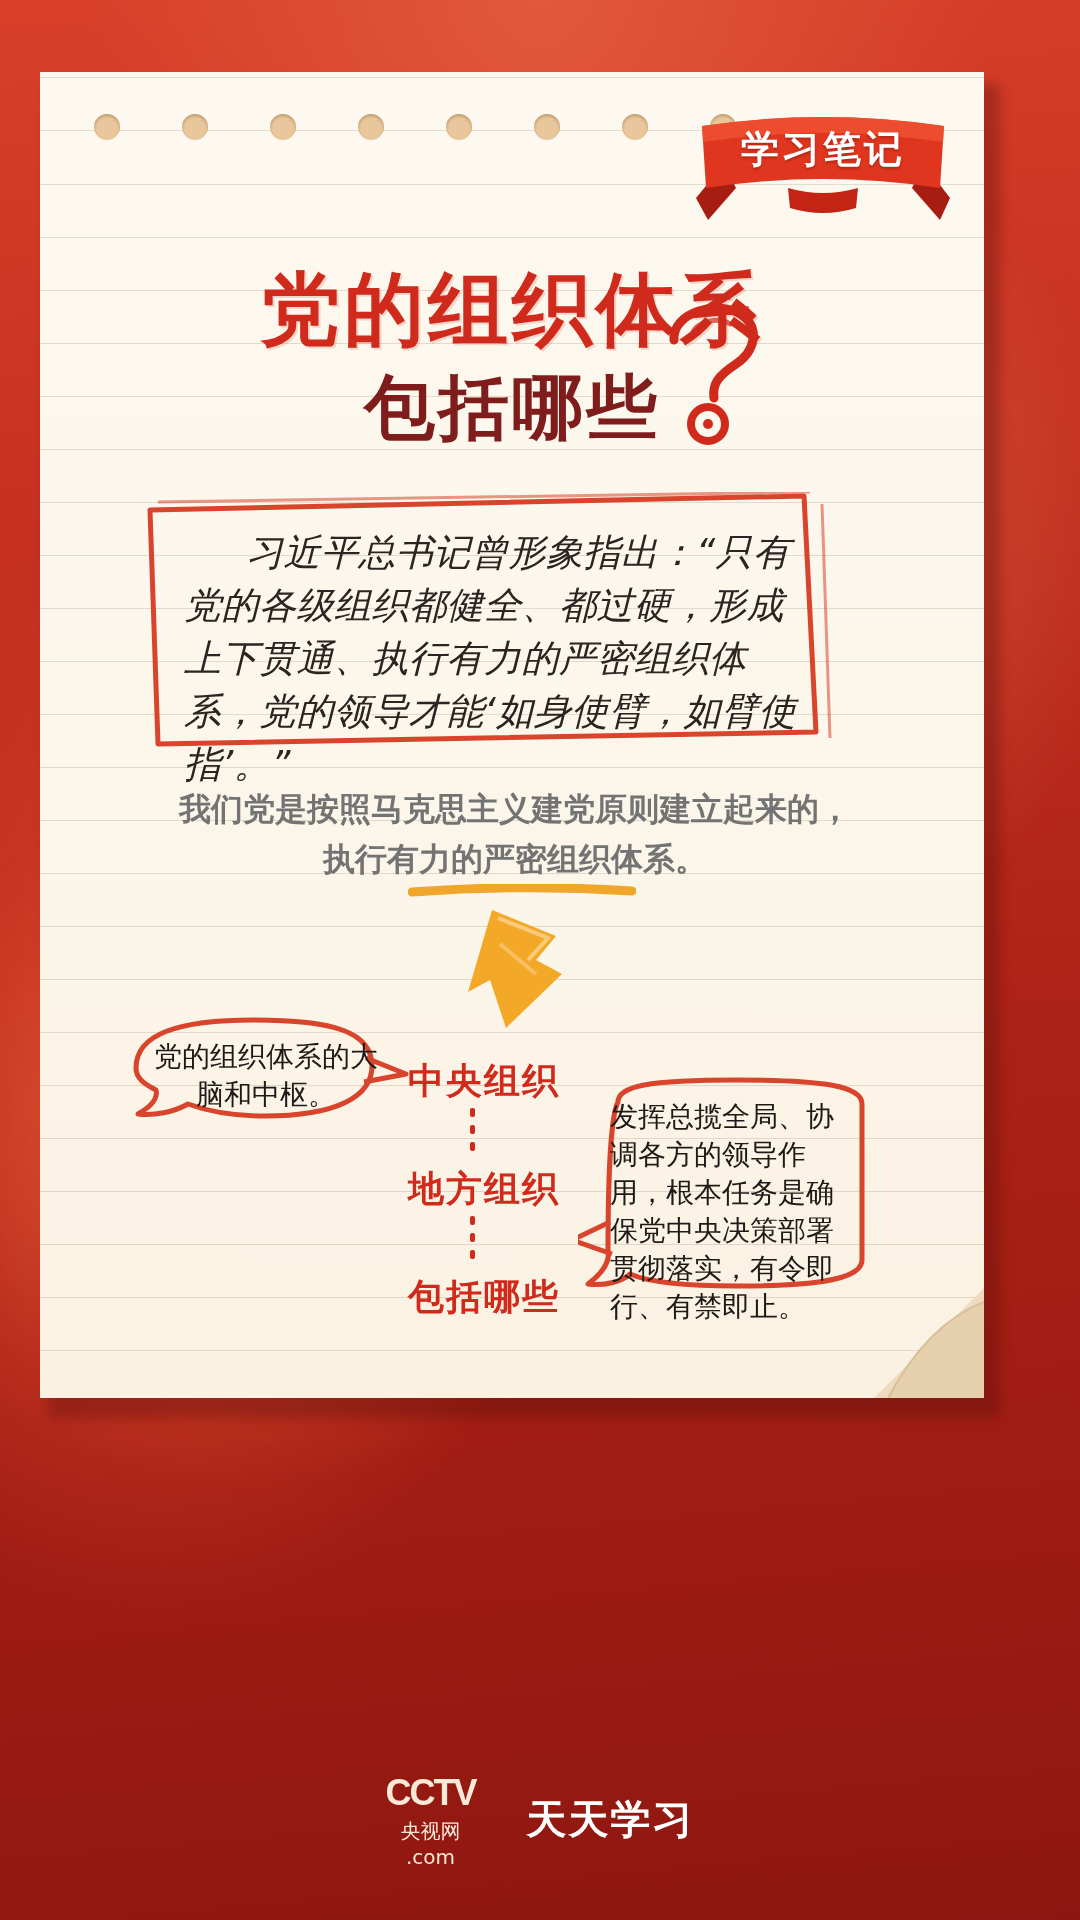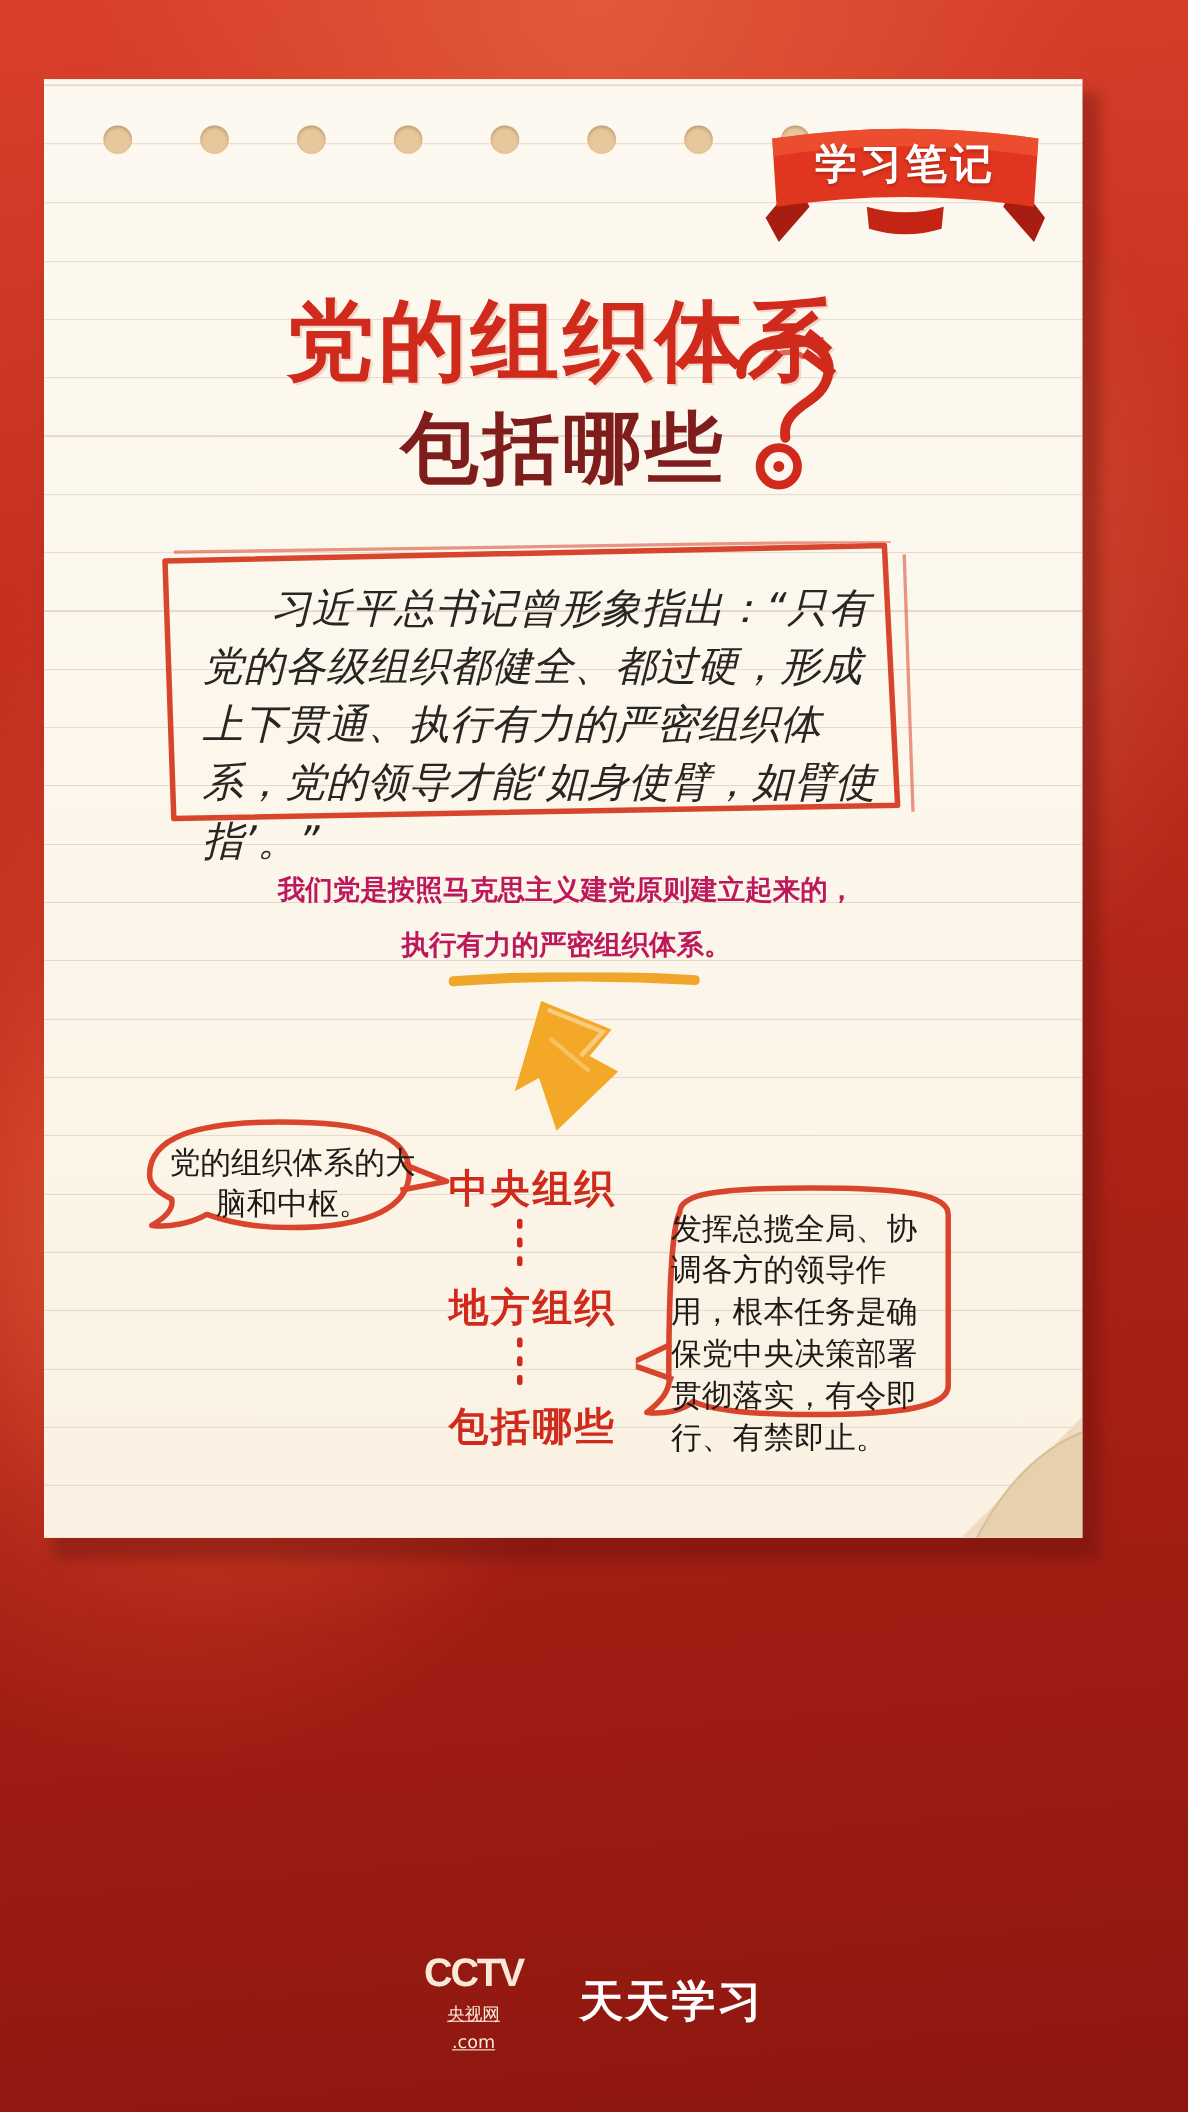--- a/index.html
+++ b/index.html
@@ -185,24 +185,24 @@
   }
 
   
   .lead {
     position: absolute;
     left: 90px;
     top: 712px;
     width: 770px;
     z-index: 6;
     text-align: center;
-    font-size: 25px;
+    font-size: 32px;
     font-weight: bold;
     line-height: 50px;
-    color: #be185d;
+    color: #737373;
     font-family: "DejaVu Sans", "Liberation Sans", sans-serif;
   }
   .underline-brush {
     position: absolute;
     left: 368px;
     top: 812px;
     width: 228px;
     height: 16px;
     z-index: 6;
   }
@@ -297,25 +297,24 @@
     color: #fbe9d8;
     flex-direction: column;
   }
   .cctv-logo {
     font-size: 36px;
     font-weight: bold;
     letter-spacing: -2px;
     font-family: "Liberation Sans", sans-serif;
   }
   .cctv-cn {
-    font-size: 16px;
+    font-size: 20px;
     line-height: 18px;
     text-align: left;
     font-family: "DejaVu Sans", sans-serif;
-    text-decoration: underline;
   }
   .tiantian {
     font-size: 40px;
     font-weight: bold;
     color: #fff;
     letter-spacing: 2px;
     font-family: "DejaVu Sans", "Liberation Sans", sans-serif;
     margin-left: 17px;
   }
 </style>

